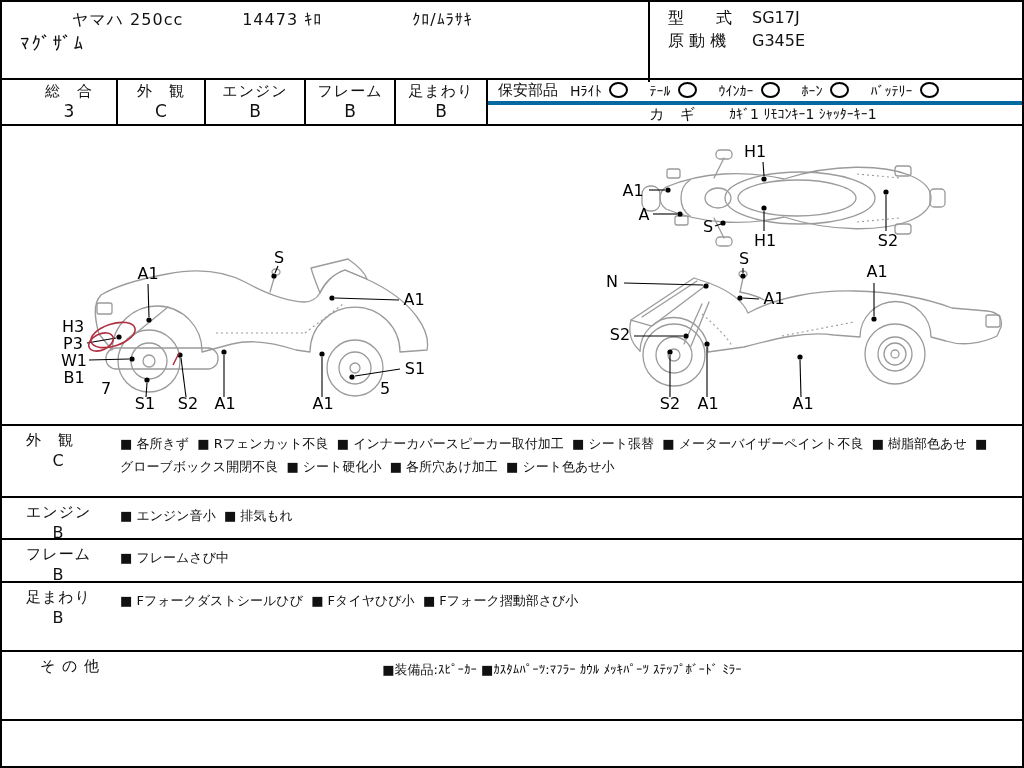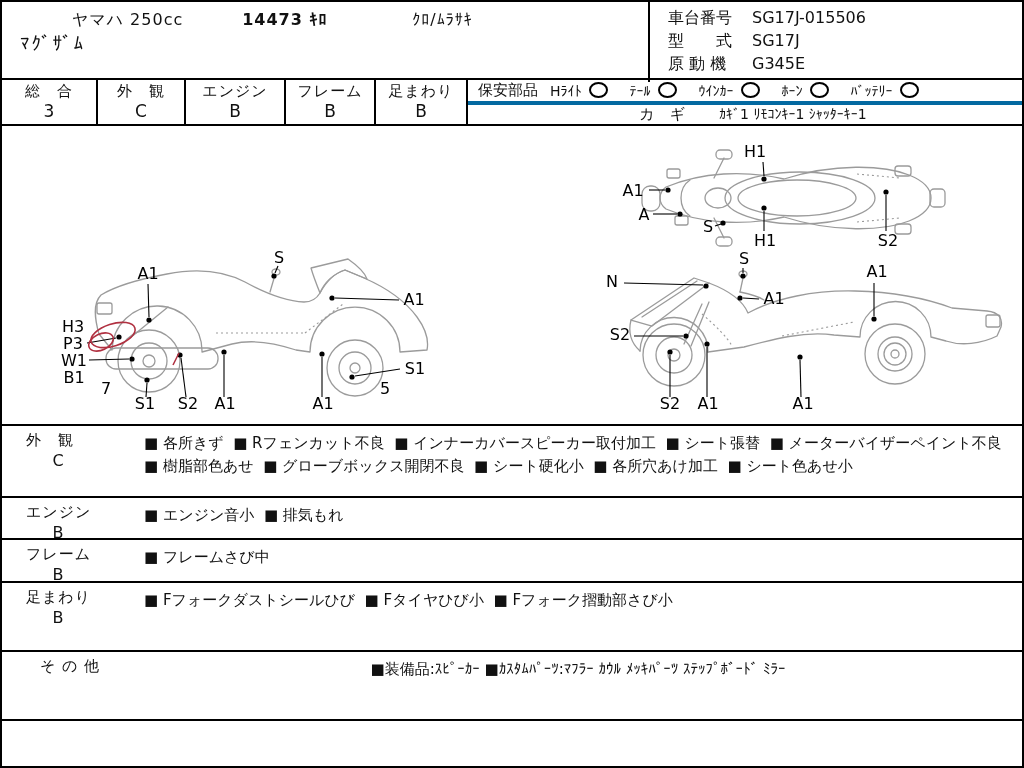--- a/index.html
+++ b/index.html
@@ -8,31 +8,31 @@
     font-family:"DejaVu Sans","Liberation Sans",sans-serif;color:#111;
     box-sizing:border-box;border:2px solid #000;overflow:hidden;
   }
   
   .header{position:absolute;left:0;top:0;width:1020px;height:76px;border-bottom:2px solid #000;}
   .header-left{position:absolute;left:0;top:0;width:646px;height:76px;}
   .header-right{position:absolute;left:646px;top:0;right:0;height:76px;border-left:2px solid #000;padding:4px 0 0 18px;}
   .h-row1{position:absolute;top:8px;left:18px;width:620px;font-size:16px;letter-spacing:1px;}
   .h-maker{display:inline-block;width:104px;text-align:right;}
   .h-disp{display:inline-block;width:106px;}
-  .h-mile{display:inline-block;width:164px;font-weight:bold;}
+  .h-mile{display:inline-block;width:164px;}
   .h-color{display:inline-block;}
   .h-model{position:absolute;top:30px;left:18px;font-size:19px;letter-spacing:2px;}
   .hr-line{font-size:16px;line-height:23px;white-space:pre;}
   .hr-label{display:inline-block;width:84px;}
   
   .grade-row{position:absolute;left:0;top:78px;width:1020px;height:44px;border-bottom:2px solid #000;display:flex;}
   .gcell{border-right:2px solid #000;text-align:center;box-sizing:border-box;padding-top:1px;}
   .gcell .glabel{font-size:15px;line-height:20px;letter-spacing:1px;}
   .gcell .gval{font-size:17px;line-height:20px;}
-  .gc0{width:96px;}.gc1{width:88px;}.gc2{width:100px;}.gc3{width:90px;}.gc4{width:92px;}
+  .gc0{width:96px;margin-left:20px;}.gc1{width:88px;}.gc2{width:100px;}.gc3{width:90px;}.gc4{width:92px;}
   .safety-box{flex:1;display:flex;flex-direction:column;}
   .safety-row1{height:22px;border-bottom:4px solid #0369a1;display:flex;align-items:center;padding-left:10px;font-size:14px;white-space:nowrap;}
   .safety-row2{height:20px;display:flex;align-items:center;padding-left:16px;font-size:14px;white-space:nowrap;justify-content:center;}
   .sp-title{margin-right:12px;font-size:15px;}
   .sp-item{margin-right:22px;}
   .sp-item .oval{display:inline-block;width:15px;height:12px;border:2px solid #000;border-radius:50%;margin-left:7px;vertical-align:-2px;}
   .keys-label{margin-right:34px;font-size:15px;}
   
   .diagram-box{position:absolute;left:0;top:124px;width:1020px;height:298px;border-bottom:2px solid #000;}
   .diagram-box svg{position:absolute;left:0;top:0;}
@@ -43,39 +43,38 @@
   .lbl-text{fill:#000;font-size:16px;font-family:"DejaVu Sans","Liberation Sans",sans-serif;}
   .anno{fill:none;stroke-width:1.6;}
   
   .condition-table{position:absolute;left:0;top:424px;width:1020px;bottom:0;}
   .crow{display:flex;border-bottom:2px solid #000;box-sizing:border-box;}
   .crow-0{height:72px;}.crow-1{height:42px;}.crow-2{height:43px;}.crow-3{height:69px;}.crow-4{height:69px;text-align:center;}
   .crow-empty{height:45px;border-bottom:none;}
   .clabel{width:112px;padding:5px 0 0 24px;box-sizing:border-box;}
   .clabel .cname{font-size:15px;letter-spacing:1px;}
   .clabel .cgrade{font-size:16px;text-align:center;width:64px;line-height:22px;}
-  .ctext{flex:1;padding:6px 10px 0 6px;font-size:15px;line-height:23px;white-space:pre-wrap;max-width:884px;margin-left:24px;}
+  .ctext{flex:1;padding:6px 10px 0 6px;font-size:13px;line-height:23px;white-space:pre-wrap;max-width:884px;}
 </style>
 </head>
 <body>
 
 <div class="sheet">
 
   <div class="header">
     <div class="header-left">
       <div class="h-row1">
         <span class="h-maker">ヤマハ</span>
         <span class="h-disp">250cc</span>
         <span class="h-mile">14473 ｷﾛ</span>
         <span class="h-color">ｸﾛ/ﾑﾗｻｷ</span>
       </div>
       <div class="h-model">ﾏｸﾞｻﾞﾑ</div>
     </div>
     <div class="header-right">
-      <div class="hr-line"><span class="hr-label">車台番号</span><span>SG17J-015506</span></div>
       <div class="hr-line"><span class="hr-label">型　　式</span><span>SG17J</span></div>
       <div class="hr-line"><span class="hr-label">原 動 機</span><span>G345E</span></div>
     </div>
   </div>
 
   <div class="grade-row">
     <div id="grade-table" style="display:flex;">
         <div class="gcell gc0">
           <div class="glabel">総　合</div>
           <div class="gval">3</div>

